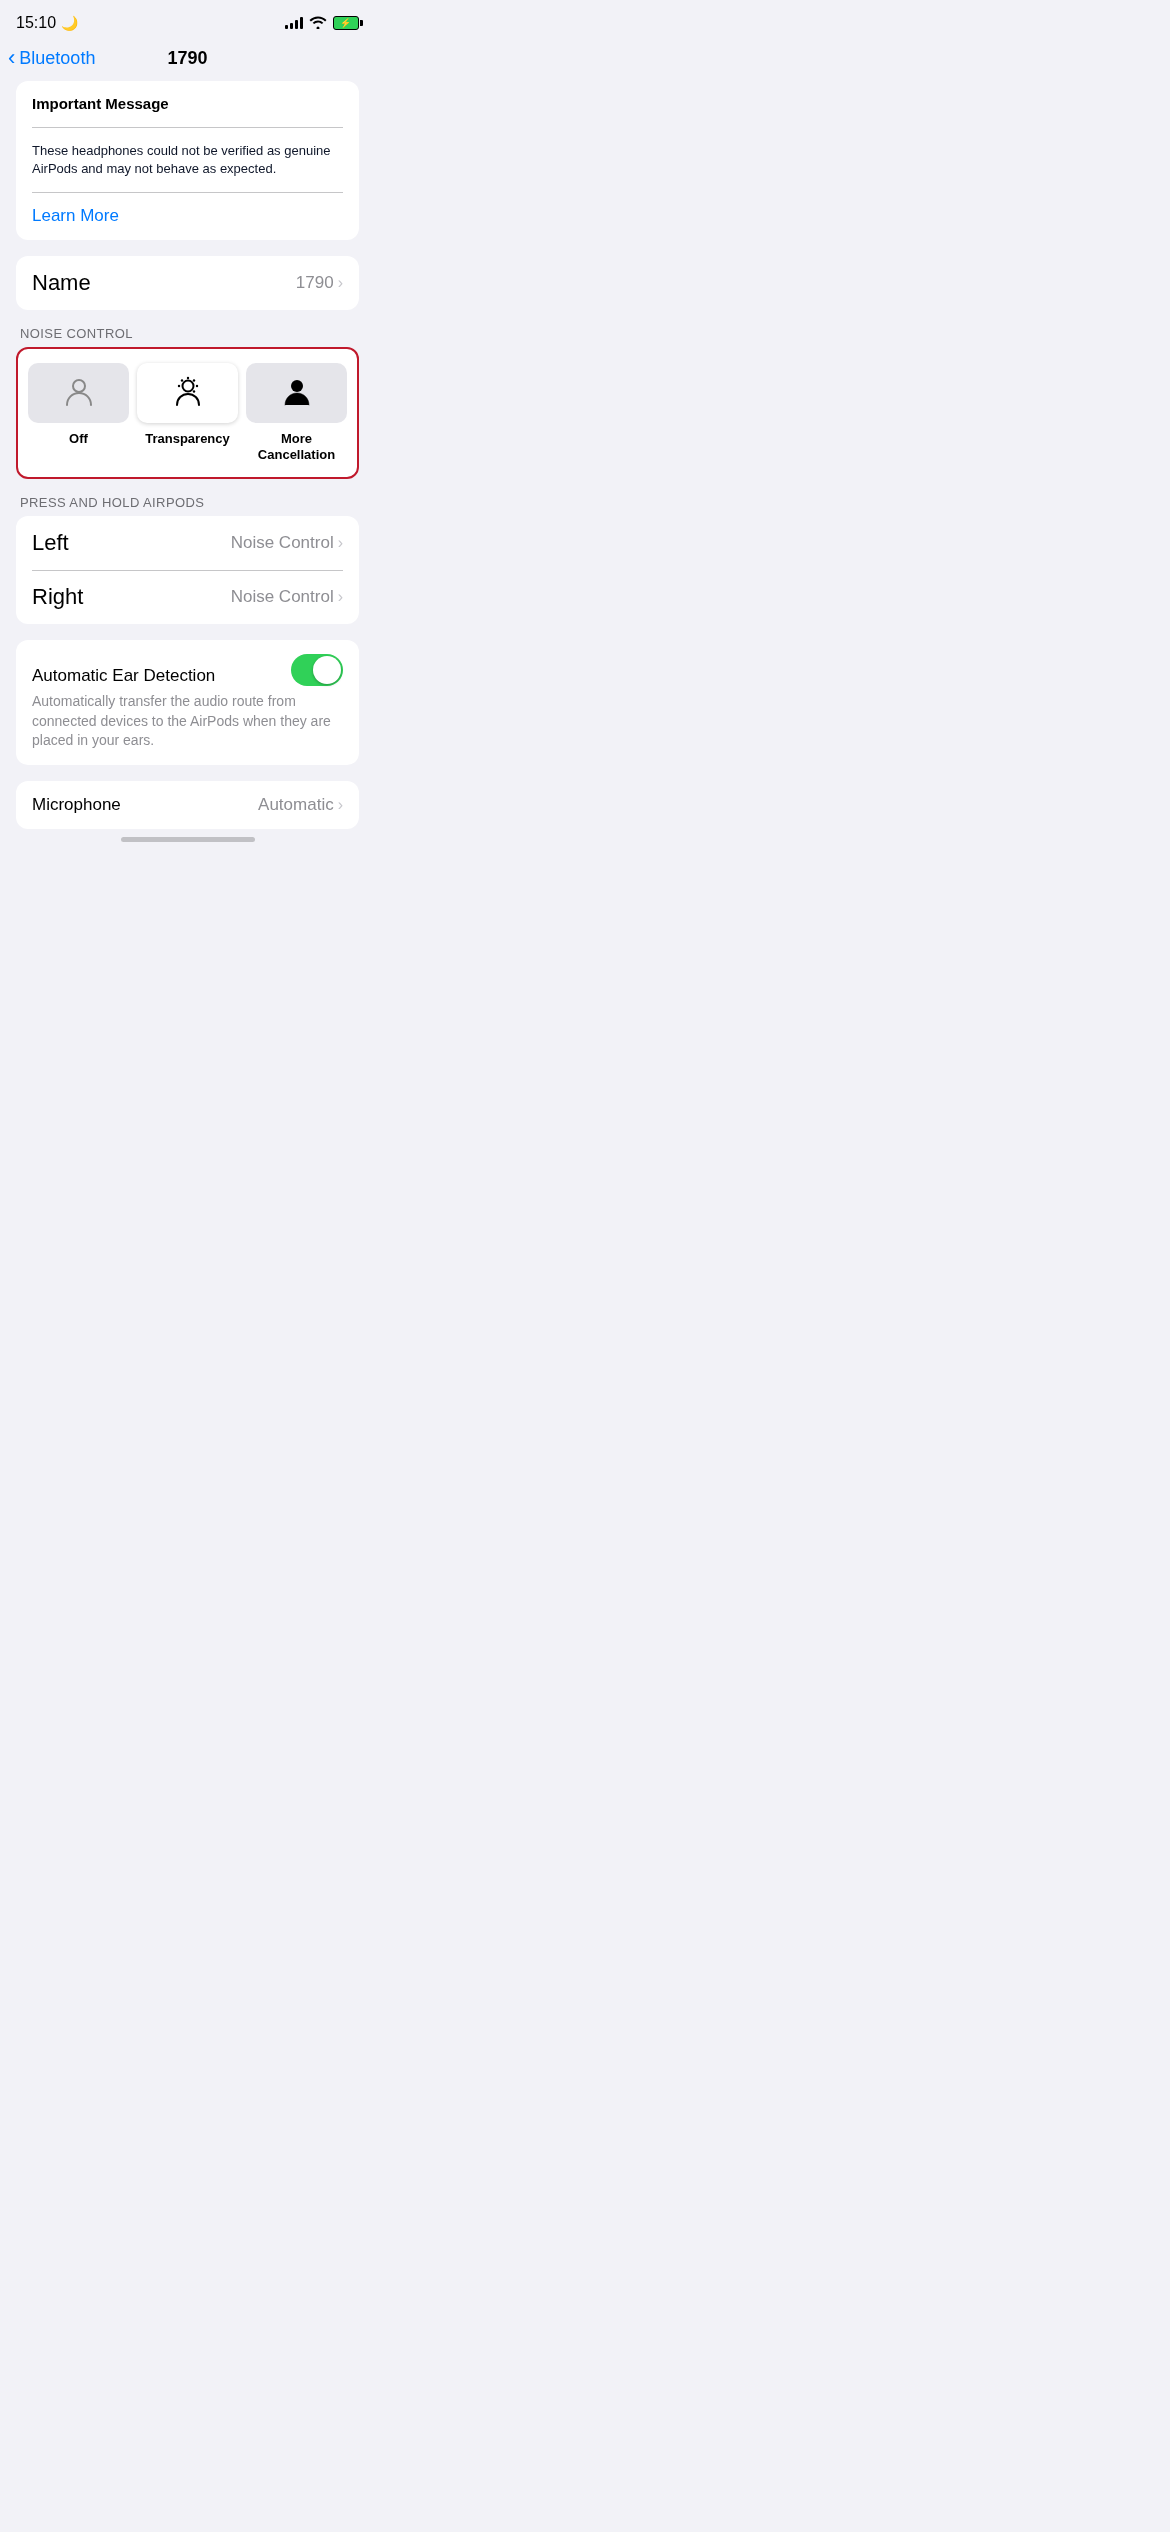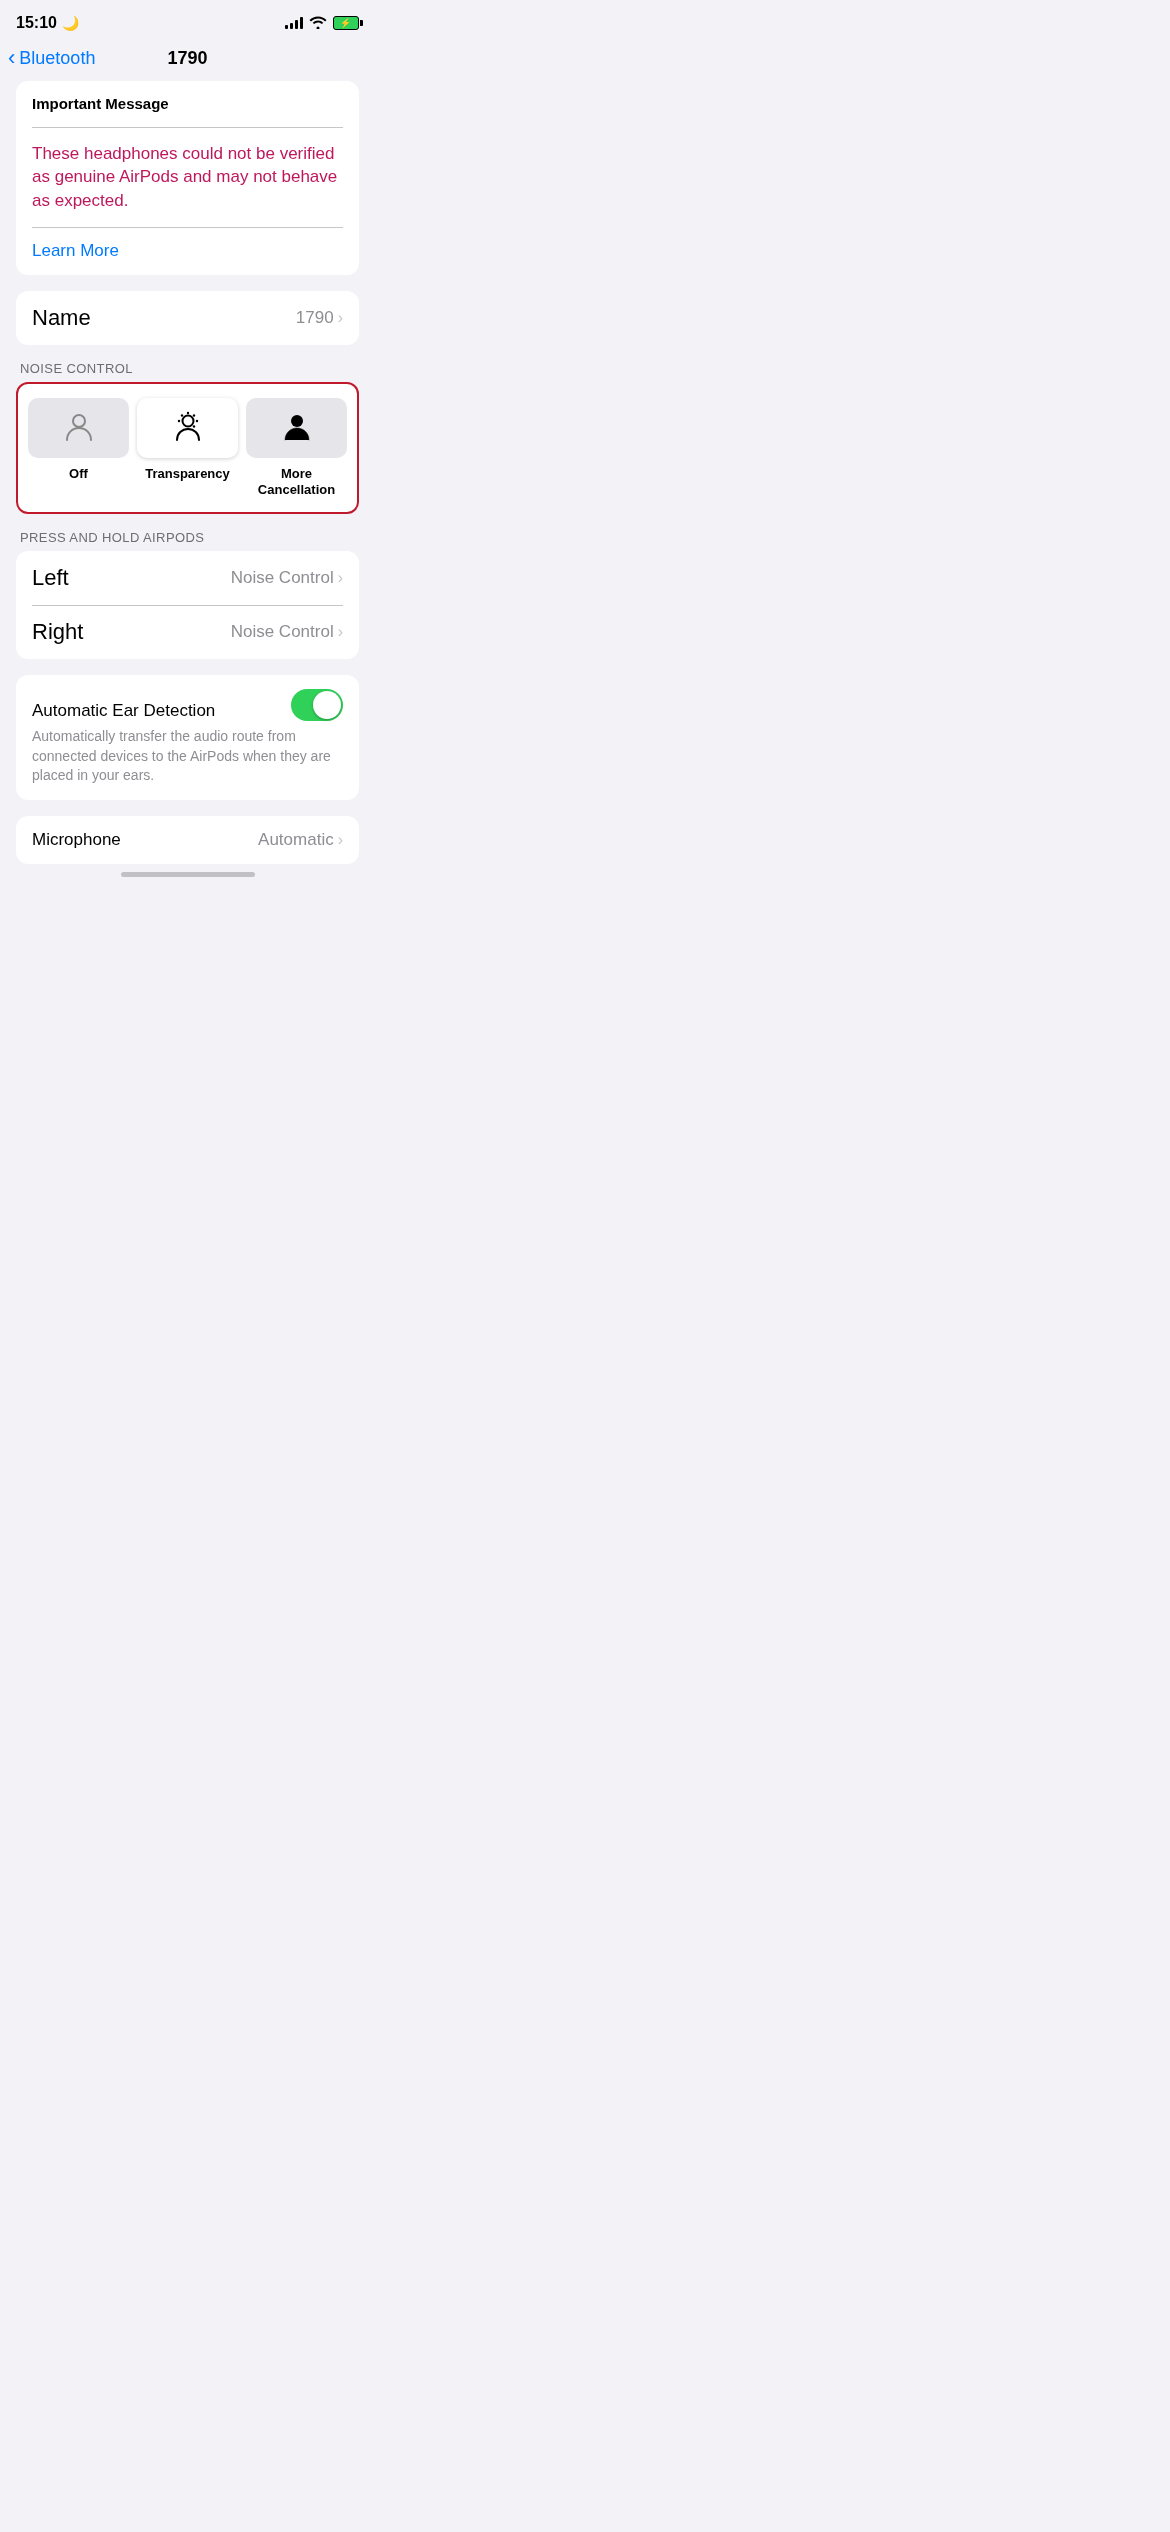--- a/index.html
+++ b/index.html
@@ -17,21 +17,21 @@
     .status-bar {
       display: flex;
       justify-content: space-between;
       align-items: center;
       padding: 14px 16px 8px 16px;
       background: #f2f2f7;
     }
 
     .status-time {
       font-size: 16px;
-      font-weight: 700;
+      font-weight: 400;
       color: #000;
       display: flex;
       align-items: center;
       gap: 5px;
     }
 
     .moon-icon {
       font-size: 14px;
     }
 
@@ -158,22 +158,22 @@
     }
 
     .important-title {
       font-size: 15px;
       font-weight: 700;
       color: #000;
       margin-bottom: 0;
     }
 
     .important-body {
-      font-size: 17px;
-      color: #be185d;
+      font-size: 13px;
+      color: #0f172a;
       line-height: 1.4;
     }
 
     .learn-more-link {
       font-size: 17px;
       color: #007aff;
       cursor: pointer;
     }
 
     

